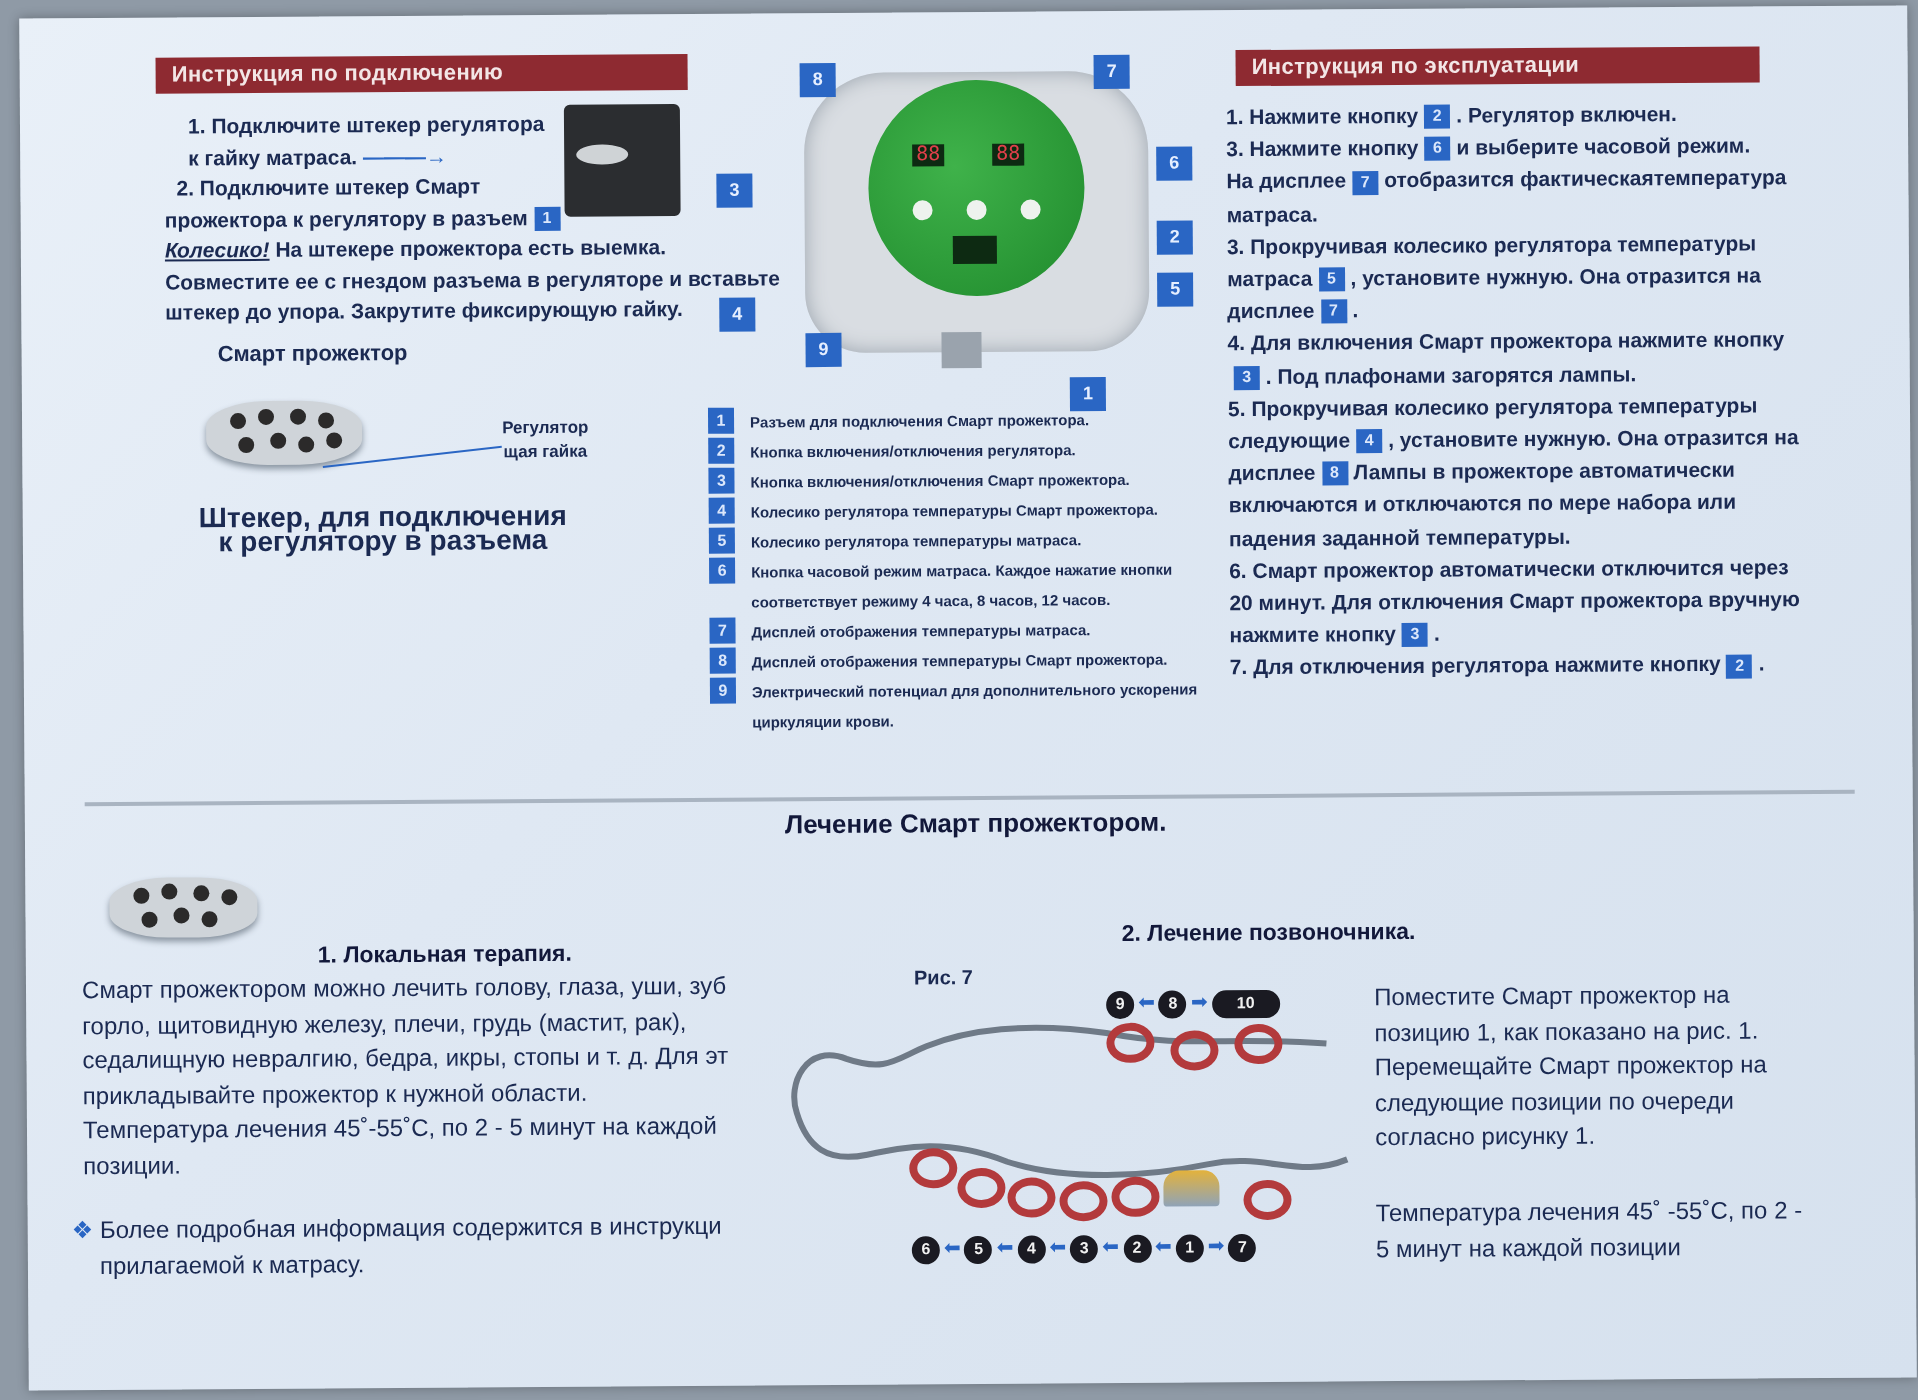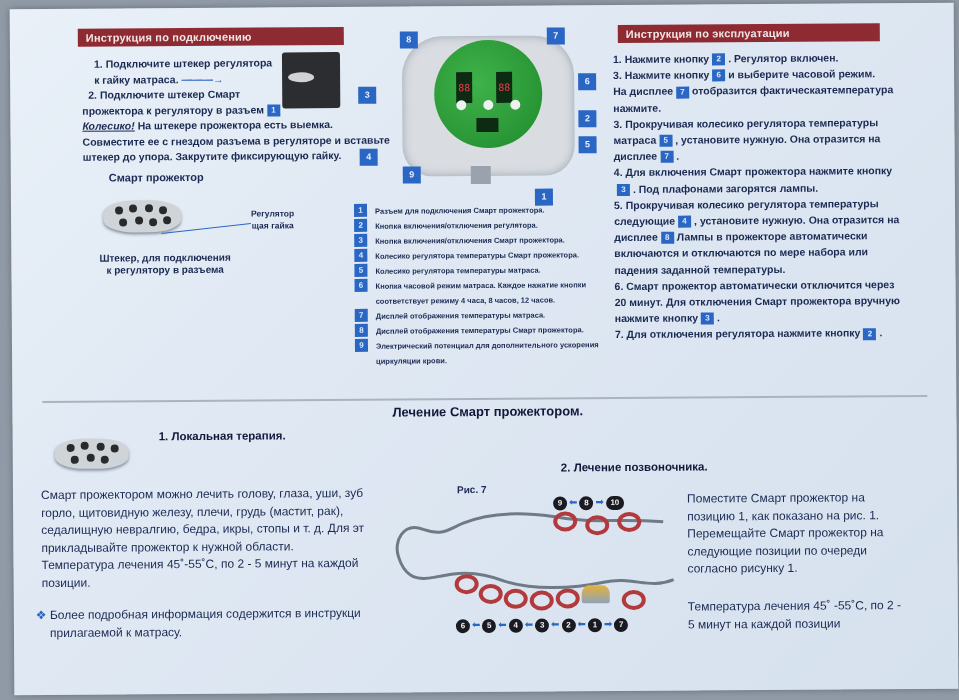--- a/index.html
+++ b/index.html
@@ -7,21 +7,21 @@
   .sheet{position:absolute;left:12px;top:6px;width:944px;height:686px;background:linear-gradient(135deg,#e9f0f8 0%,#dfe8f3 40%,#d6e1ee 100%);transform:rotate(-0.4deg);box-shadow:0 0 6px rgba(0,0,0,.3);}
   .abs{position:absolute;}
   .banner{background:#8e2a31;color:#f3e6e6;font-weight:bold;font-size:11px;padding:3px 8px;letter-spacing:.2px;}
   .txt{color:#1b2a52;font-size:10.5px;line-height:15.5px;font-weight:bold;}
   .badge{display:inline-block;background:#2a66c4;color:#dbe7fb;font-size:8px;font-weight:bold;width:13px;height:12px;line-height:12px;text-align:center;vertical-align:middle;margin:0 3px;}
   .callout{position:absolute;background:#2a66c4;color:#e6efff;font-size:9px;font-weight:bold;width:18px;height:17px;line-height:17px;text-align:center;}
   .legend-row{display:flex;align-items:flex-start;font-size:7.5px;color:#1b2a52;font-weight:bold;line-height:15px;}
   .legend-row .badge{width:13px;height:13px;line-height:13px;margin-right:8px;flex:none;}
   .device{position:absolute;left:392px;top:30px;width:172px;height:140px;background:#d9dde2;border-radius:40px 40px 30px 30px;box-shadow:inset 0 0 10px #9aa3ad;}
   .panel{position:absolute;left:424px;top:34px;width:108px;height:108px;border-radius:50%;background:radial-gradient(circle at 40% 40%,#3fb24a,#1f8a2c);}
-  .digits{position:absolute;background:#0d2a12;color:#e0404a;font-size:10px;font-family:"DejaVu Sans Mono",monospace;padding:10px 2px;text-align:center;}
+  .digits{position:absolute;background:#0d2a12;color:#e0404a;font-size:10px;font-family:"DejaVu Sans Mono",monospace;padding:0 2px;text-align:center;}
   .knob{position:absolute;width:10px;height:10px;border-radius:50%;background:#eef2ee;}
   .divider{position:absolute;left:30px;top:392px;width:885px;height:2px;background:#a9b4c1;}
   .h-center{font-size:13px;font-weight:bold;color:#12183a;}
   .h2{font-size:11.5px;font-weight:bold;color:#12183a;}
   .body-txt{color:#1b2a52;font-size:12px;line-height:17.5px;}
   .pad{position:absolute;width:78px;height:32px;border-radius:40%;background:#cfd4d9;box-shadow:0 2px 3px #8a95a1;}
   .dot{position:absolute;width:8px;height:8px;border-radius:50%;background:#2b2a2a;}
   .ring{position:absolute;width:16px;height:12px;border:4px solid #b33a3c;border-radius:50%;}
   .num{display:inline-block;width:14px;height:14px;border-radius:50%;background:#1a1a22;color:#f1f1f1;font-size:8px;line-height:14px;text-align:center;font-weight:bold;}
   .arr{display:inline-block;color:#2a66c4;font-size:10px;margin:0 2px;}
@@ -54,21 +54,21 @@
     <div class="dot" style="left:16px;top:18px"></div>
       <div class="dot" style="left:32px;top:16px"></div>
       <div class="dot" style="left:46px;top:18px"></div>
       <div class="dot" style="left:60px;top:16px"></div>
   </div>
   <div class="abs" style="left:150px;top:220px;width:90px;height:1px;background:#2a66c4;transform:rotate(-6deg);"></div>
   <div class="abs txt" style="left:240px;top:200px;font-size:8.5px;line-height:12px;text-align:center;">
     <div>Регулятор</div>
       <div>щая гайка</div>
   </div>
-  <div class="abs txt" style="left:88px;top:244px;font-size:10px;line-height:12px;text-align:center;">
+  <div class="abs txt" style="left:88px;top:244px;font-size:14px;line-height:12px;text-align:center;">
     <div>Штекер, для подключения</div>
       <div>к регулятору в разъема</div>
   </div>
 
   <div class="device"></div>
   <div class="panel"></div>
   <div class="digits" style="left:446px;top:66px;">88</div>
   <div class="digits" style="left:486px;top:66px;">88</div>
   <div class="knob" style="left:446px;top:94px"></div>
   <div class="knob" style="left:473px;top:94px"></div>
@@ -123,21 +123,21 @@
         <span class="badge">9</span>
         <span>Электрический потенциал для дополнительного ускорения циркуляции крови.</span>
       </div>
   </div>
 
   <div class="abs banner" style="left:608px;top:20px;width:246px;">Инструкция по эксплуатации</div>
   <div class="abs txt" style="left:603px;top:46px;width:320px;font-size:10.5px;line-height:16.2px;" id="op-steps">
       <div><span>1. Нажмите кнопку</span><span class="badge">2</span><span>.    Регулятор включен.</span></div>
       <div><span>3. Нажмите кнопку</span><span class="badge">6</span><span>и выберите часовой режим.</span></div>
       <div><span>На дисплее</span><span class="badge">7</span><span>отобразится фактическаятемпература</span></div>
-      <div><span>нажмите.</span><span></span></div>
+      <div><span>матраса.</span><span></span></div>
       <div><span>3. Прокручивая колесико регулятора температуры</span><span></span></div>
       <div><span>матраса</span><span class="badge">5</span><span>, установите нужную. Она отразится на</span></div>
       <div><span>дисплее</span><span class="badge">7</span><span>.</span></div>
       <div><span>4. Для включения Смарт прожектора нажмите кнопку</span><span></span></div>
       <div><span></span><span class="badge">3</span><span>. Под плафонами загорятся лампы.</span></div>
       <div><span>5. Прокручивая колесико регулятора температуры</span><span></span></div>
       <div><span>следующие</span><span class="badge">4</span><span>, установите нужную. Она отразится на</span></div>
       <div><span>дисплее</span><span class="badge">8</span><span>Лампы в прожекторе автоматически</span></div>
       <div><span>включаются и отключаются по мере набора или</span><span></span></div>
       <div><span>падения заданной температуры.</span><span></span></div>
@@ -153,21 +153,21 @@
 
   <div class="pad" style="left:42px;top:430px;width:74px;height:30px;">
     <div class="dot" style="left:12px;top:5px"></div>
       <div class="dot" style="left:26px;top:3px"></div>
       <div class="dot" style="left:42px;top:4px"></div>
       <div class="dot" style="left:56px;top:6px"></div>
     <div class="dot" style="left:16px;top:17px"></div>
       <div class="dot" style="left:32px;top:15px"></div>
       <div class="dot" style="left:46px;top:17px"></div>
   </div>
-  <div class="abs h2" style="left:146px;top:422px;">1. Локальная терапия.</div>
+  <div class="abs h2" style="left:146px;top:464px;">1. Локальная терапия.</div>
   <div class="abs body-txt" style="left:28px;top:478px;width:350px;white-space:nowrap;overflow:hidden;">
     <div>Смарт прожектором можно лечить голову, глаза, уши, зуб</div>
     <div>горло, щитовидную железу, плечи, грудь (мастит, рак),</div>
     <div>седалищную невралгию, бедра, икры, стопы и т. д. Для эт</div>
     <div>прикладывайте прожектор к нужной области.</div>
     <div>Температура лечения 45˚-55˚С, по 2 - 5 минут на каждой</div>
     <div>позиции.</div>
   </div>
   <div class="abs body-txt" style="left:22px;top:598px;width:356px;white-space:nowrap;overflow:hidden;">
     <div><span style="color:#2a66c4">❖</span> <span>Более подробная информация содержится в инструкци</span></div>
@@ -185,21 +185,21 @@
   <div class="ring" style="left:604px;top:507px"></div>
   <div class="ring" style="left:441px;top:568px"></div>
   <div class="ring" style="left:465px;top:578px"></div>
   <div class="ring" style="left:490px;top:583px"></div>
   <div class="ring" style="left:516px;top:585px"></div>
   <div class="ring" style="left:542px;top:583px"></div>
   <div class="abs" style="left:568px;top:580px;width:28px;height:18px;background:linear-gradient(#e3b23c,#8fa3b8);border-radius:8px 8px 2px 2px;"></div>
   <div class="ring" style="left:608px;top:585px"></div>
 
   <div class="abs" style="left:540px;top:486px;">
-    <span class="num">9</span><span class="arr">⬅</span><span class="num">8</span><span class="arr">➡</span><span class="num" style="width:18px;border-radius:8px">10</span>
+    <span class="num">9</span><span class="arr">⬅</span><span class="num">8</span><span class="arr">➡</span><span class="num" style="width:34px;border-radius:8px">10</span>
   </div>
   <div class="abs" style="left:442px;top:608px;">
     <span class="num">6</span><span class="arr">⬅</span><span class="num">5</span><span class="arr">⬅</span><span class="num">4</span><span class="arr">⬅</span><span class="num">3</span><span class="arr">⬅</span><span class="num">2</span><span class="arr">⬅</span><span class="num">1</span><span class="arr">➡</span><span class="num">7</span>
   </div>
 
   <div class="abs body-txt" style="left:674px;top:486px;width:240px;">
     <div>Поместите Смарт прожектор на</div>
     <div>позицию 1, как показано на рис. 1.</div>
     <div>Перемещайте Смарт прожектор на</div>
     <div>следующие позиции по очереди</div>

